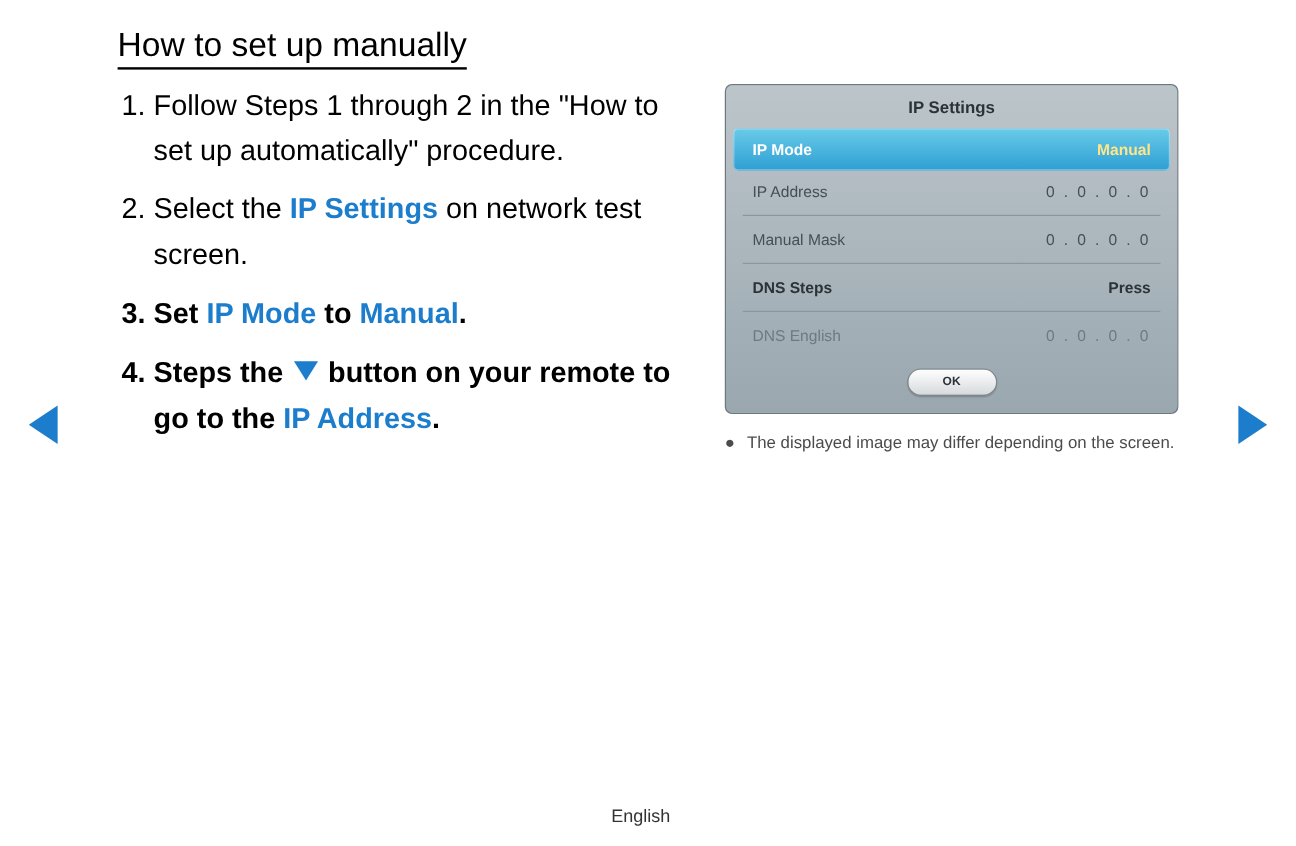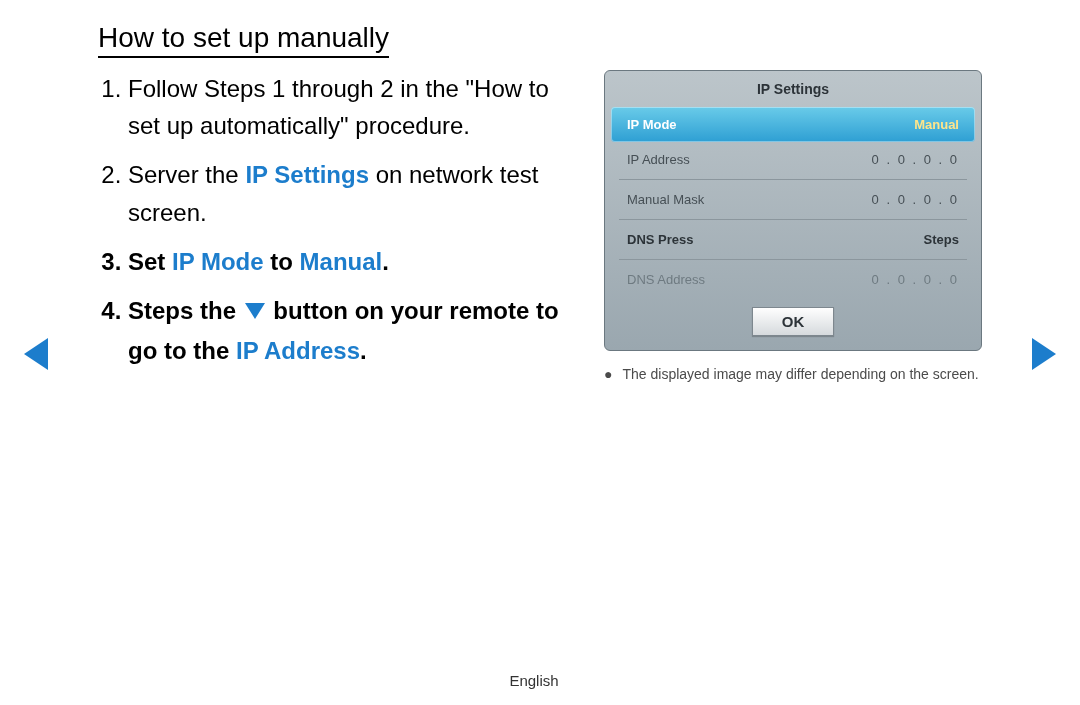--- a/index.html
+++ b/index.html
@@ -87,22 +87,22 @@
   .row.highlight .val { color: #ffe58a; letter-spacing: normal; font-weight: bold; }
   .row.strong { color: #2c3338; font-weight: bold; }
   .row.strong .val { letter-spacing: normal; }
   .row.dim { color: #6e7a81; }
   .hr { border-top: 1px solid #8b969d; margin: 2px 6px; }
   .ok-wrap { text-align: center; margin-top: 10px; }
   .ok-btn {
     display: inline-block;
     background: linear-gradient(#fefefe, #d6dadd);
     border: 1px solid #7d878e;
-    border-radius: 0;
-    font-size: 15px;
+    border-radius: 12px;
+    font-size: 10px;
     font-weight: bold;
     padding: 5px 29px;
     box-shadow: 0 1px 1px rgba(0,0,0,0.2);
   }
   .note {
     font-size: 14px;
     color: #4b4b4b;
     margin-top: 14px;
     line-height: 1.4;
   }
@@ -128,21 +128,21 @@
 
 <div class="page">
   <div class="title">How to set up manually</div>
 
   <div class="body-row">
     <ol class="steps">
       <li>
         <span>Follow Steps 1 through 2 in the "How to set up automatically" procedure.</span>
       </li>
       <li>
-        <span>Server the </span><span class="blue">IP Settings</span><span> on network test screen.</span>
+        <span>Select the </span><span class="blue">IP Settings</span><span> on network test screen.</span>
       </li>
       <li class="boldstep">
         <span>Set </span><span class="blue">IP Mode</span><span> to </span><span class="blue">Manual</span><span>.</span>
       </li>
       <li class="boldstep">
         <span>Steps the </span><span class="down-icon"><svg width="20" height="18" viewBox="0 0 20 18">
               <polygon points="10,17 0,1 20,1" fill="#1c7dcc"></polygon>
             </svg></span><span> button on your remote to go to the </span><span class="blue">IP Address</span><span>.</span>
       </li>
     </ol>
@@ -162,27 +162,27 @@
         </div>
         <div class="hr"></div>
 
         <div class="row">
           <span>Manual Mask</span>
           <span class="val">0 . 0 . 0 . 0</span>
         </div>
         <div class="hr"></div>
 
         <div class="row strong">
-          <span>DNS Press</span>
-          <span class="val">Steps</span>
+          <span>DNS Steps</span>
+          <span class="val">Press</span>
         </div>
         <div class="hr"></div>
 
         <div class="row dim">
-          <span>DNS Address</span>
+          <span>DNS English</span>
           <span class="val">0 . 0 . 0 . 0</span>
         </div>
 
         <div class="ok-wrap">
           <span class="ok-btn">OK</span>
         </div>
       </div>
 
       <div class="note">
         <div class="note-bullet">

